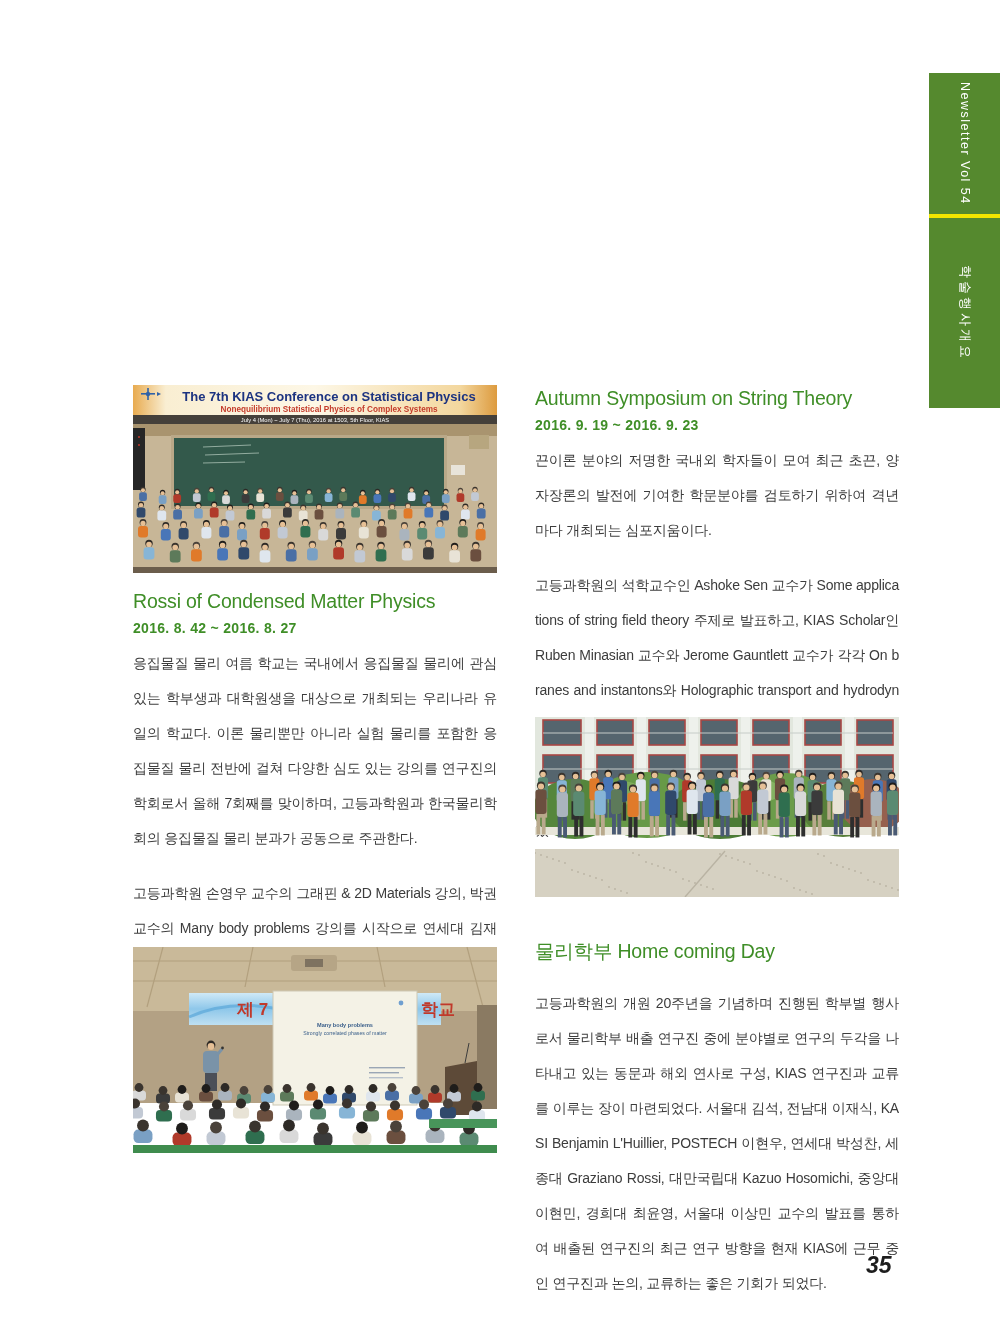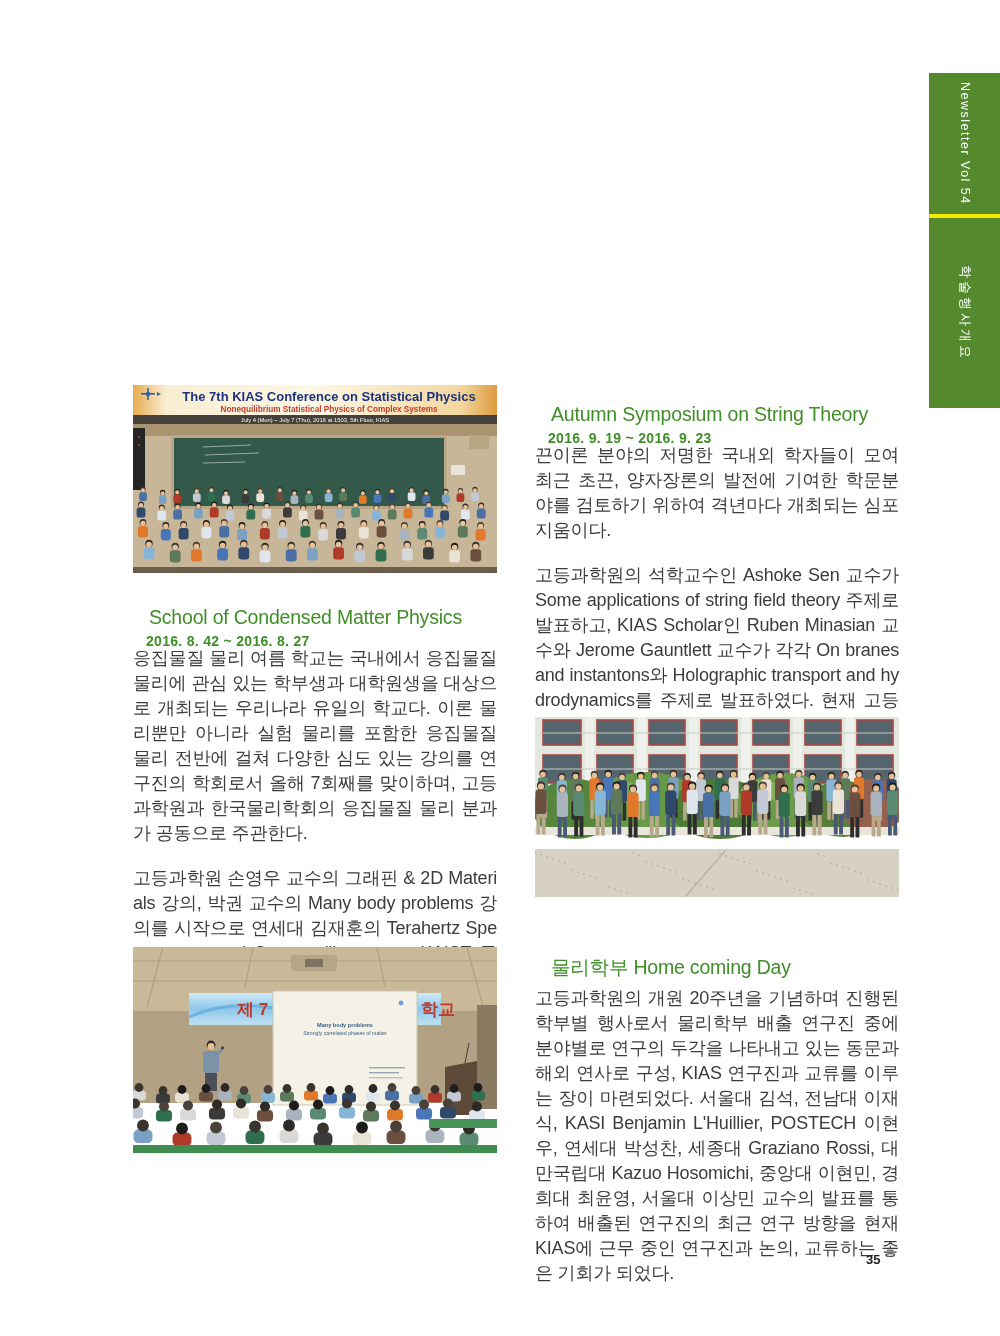--- a/index.html
+++ b/index.html
@@ -16,31 +16,31 @@
   .sidebar-label{
     writing-mode:vertical-rl;text-orientation:sideways;
     color:#ffffff;font-size:12.5px;letter-spacing:1.5px;white-space:nowrap;
   }
   .sidebar-bottom .sidebar-label{letter-spacing:3px;font-size:13px;}
   
   .col-left{position:absolute;left:133px;width:364px;}
   .col-right{position:absolute;left:535px;width:364px;}
   .photo{display:block;}
   h2.sec-title{
-    margin:16px;font-size:19.5px;font-weight:400;color:var(--heading-green,#3f8e27);
+    margin:0;font-size:19.5px;font-weight:400;color:var(--heading-green,#3f8e27);
     letter-spacing:-0.2px;
   }
   .sec-dates{
-    margin:13px;font-size:14px;font-weight:700;color:var(--heading-green,#3f8e27);
+    margin:0;font-size:14px;font-weight:700;color:var(--heading-green,#3f8e27);
     letter-spacing:0.3px;
   }
-  .body-text{font-size:18px;line-height:25px;color:#3c3c3c;text-align:justify;letter-spacing:-0.2px;}
+  .body-text{font-size:14px;line-height:35px;color:#3c3c3c;text-align:justify;letter-spacing:-0.2px;}
   .body-text p{margin:0 0 20px 0;word-break:break-all;}
   .page-number{
-    position:absolute;left:866px;top:1252px;font-size:13px;font-weight:700;color:#1d1d1d;
+    position:absolute;left:866px;top:1252px;font-size:23px;font-weight:700;color:#1d1d1d;font-style:italic;
   }
 </style>
 </head>
 <body>
 
 <div class="page">
 
   <div class="sidebar">
     <div class="sidebar-block sidebar-top">
       <span class="sidebar-label">Newsletter Vol 54</span>
@@ -308,21 +308,21 @@
         <circle cx="321.59999999999997" cy="161.5" r="3.672" fill="#1f1d1b"></circle>
         <circle cx="321.59999999999997" cy="162.472" r="2.8080000000000003" fill="#e6c096"></circle>
         <rect x="316.2" y="165.172" width="10.8" height="12.420000000000002" rx="3.24" fill="#e8e3d6"></rect>
         <circle cx="342.8" cy="160.5" r="3.672" fill="#3a342e"></circle>
         <circle cx="342.8" cy="161.472" r="2.8080000000000003" fill="#e6c096"></circle>
         <rect x="337.40000000000003" y="164.172" width="10.8" height="12.420000000000002" rx="3.24" fill="#6b4f3f"></rect>
       </g>
     <rect x="0" y="182" width="364" height="6" fill="#6b5d4c"></rect>
   </svg>
 
-  <h2 class="sec-title col-left" style="top:590px">School of Condensed Matter Physics</h2>
+  <h2 class="sec-title col-left" style="top:590px">Rossi of Condensed Matter Physics</h2>
   <div class="sec-dates col-left" style="top:620px">2016. 8. 42 ~ 2016. 8. 27</div>
   <div class="body-text col-left" style="top:646px">
     <p>응집물질 물리 여름 학교는 국내에서 응집물질 물리에 관심 있는 학부생과 대학원생을 대상으로 개최되는 우리나라 유일의 학교다. 이론 물리뿐만 아니라 실험 물리를 포함한 응집물질 물리 전반에 걸쳐 다양한 심도 있는 강의를 연구진의 학회로서 올해 7회째를 맞이하며, 고등과학원과 한국물리학회의 응집물질 물리 분과가 공동으로 주관한다.</p>
     <p>고등과학원 손영우 교수의 그래핀 &amp; 2D Materials 강의, 박권 교수의 Many body problems 강의를 시작으로 연세대 김재훈의 Terahertz Spectroscopy and Spectroellipsometry, KAIST 문은국 교수의 Introduction to Topological Matter, 그리고 전남대 방윤규 교수의 철-기반 초전도체의 초전도 특성과 초전도 원리에 대한 강의가 진행되었다.</p>
   </div>
 
   <svg class="photo col-left" style="top:947px" width="364" height="206" viewBox="0 0 364 206">
     <defs>
       <linearGradient id="blueBanner" x1="0" y1="0" x2="0" y2="1">
         <stop offset="0" stop-color="#cfe9f7"></stop>

